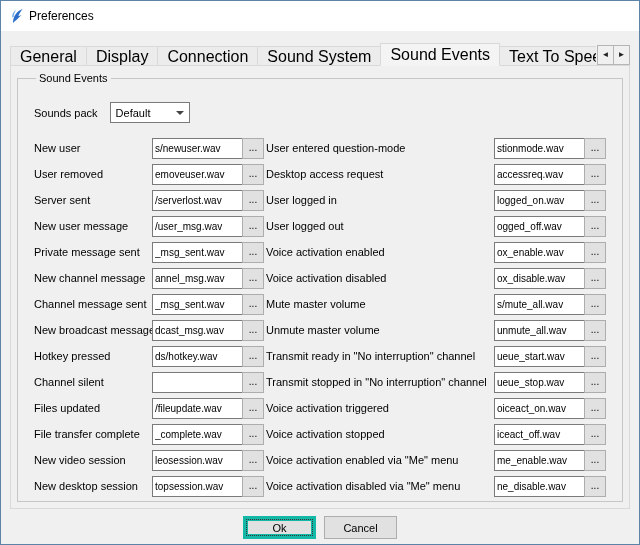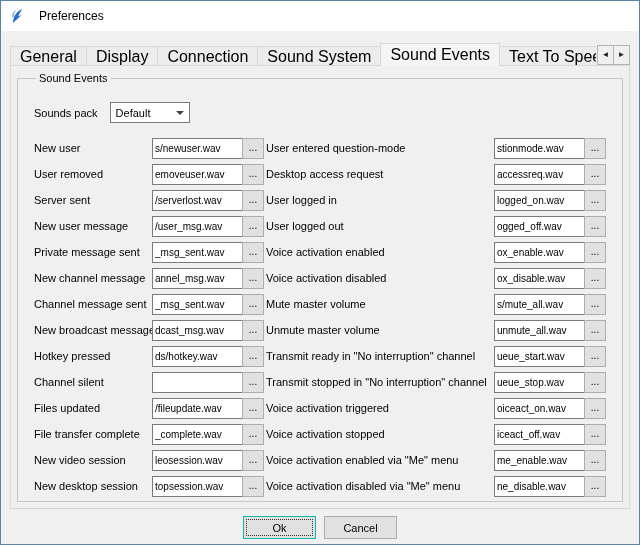--- a/index.html
+++ b/index.html
@@ -14,21 +14,21 @@
     width: 640px; height: 545px;
     border: 1px solid #5b84a8;
     background: #f0f0f0;
     display: flex; flex-direction: column;
     overflow: hidden;
   }
   .titlebar {
     height: 30px; flex: none;
     background: #ffffff;
     display: flex; align-items: center;
-    padding-left: 8px; gap: 14px;
+    padding-left: 8px; gap: 4px;
   }
   .titlebar .app-icon { width: 16px; height: 16px; flex: none; }
   .titlebar .title { font-size: 12px; }
 
   .content { flex: 1; padding: 12px 9px 0 9px; display: flex; flex-direction: column; }
 
   .tabbar {
     display: flex; align-items: flex-end;
     position: relative; z-index: 2;
     height: 23px; overflow: hidden;
@@ -140,21 +140,21 @@
     display: flex; justify-content: center; gap: 8px;
   }
   .btn {
     width: 73px; height: 23px;
     background: #e1e1e1;
     border: 1px solid #adadad;
     font-size: 11px;
     font-family: "Liberation Sans", sans-serif;
   }
   .btn.default {
-    border: 1px solid #14b8a6;
+    border: 5px solid #14b8a6;
     outline: 1px dotted #333;
     outline-offset: -4px;
   }
 </style>
 </head>
 <body>
 
 <div class="window">
 
   <div class="titlebar">

